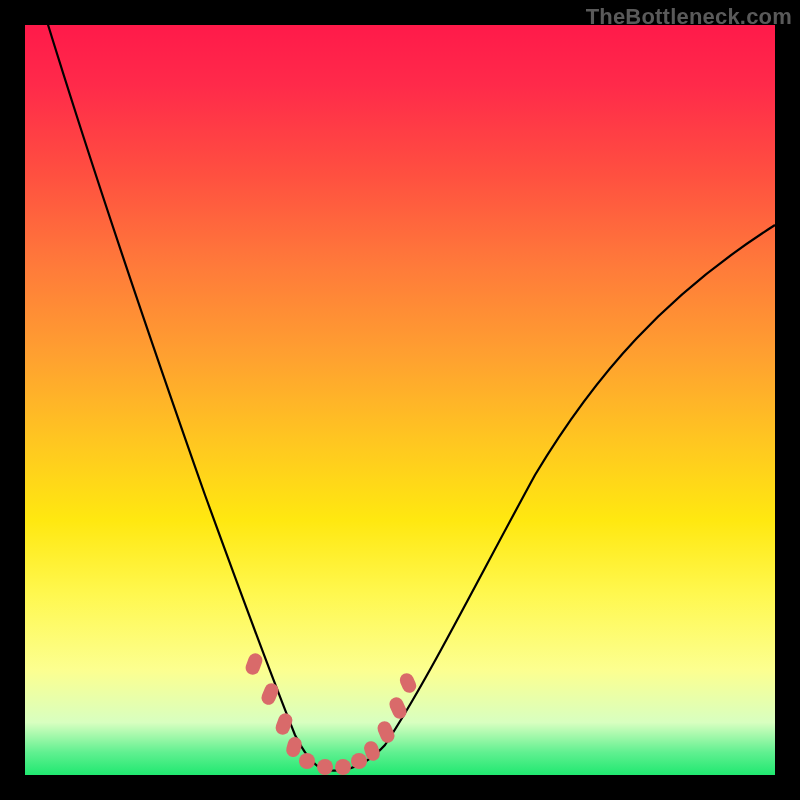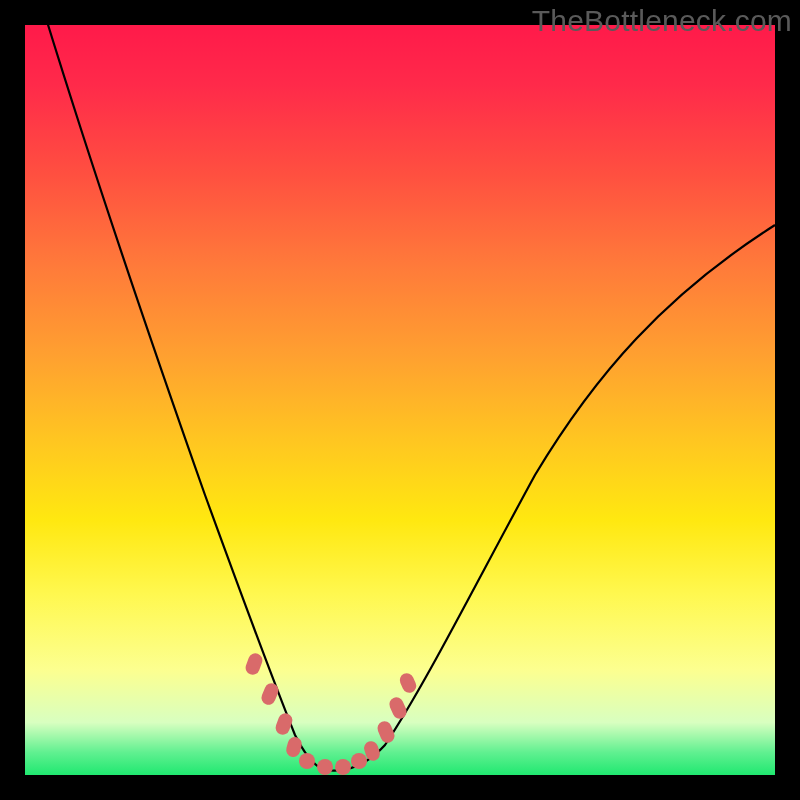--- a/index.html
+++ b/index.html
@@ -19,22 +19,22 @@
       #fff850 76%,
       #fcff90 86%,
       #d8ffc0 93%,
       #60f090 97%,
       #20e870 100%);
   }
   .watermark {
     position: absolute;
     top: 4px; right: 8px;
     font-family: Arial, Helvetica, sans-serif;
-    font-size: 30px;
-    font-weight: 400;
+    font-size: 22px;
+    font-weight: 700;
     color: #5a5a5a;
     letter-spacing: 0.2px;
   }
   svg.curve {
     position: absolute;
     left: 25px; top: 25px;
     width: 750px; height: 750px;
     overflow: visible;
   }
 </style>

